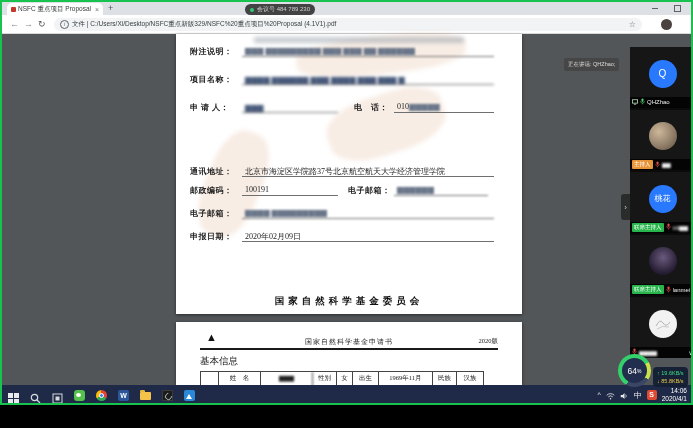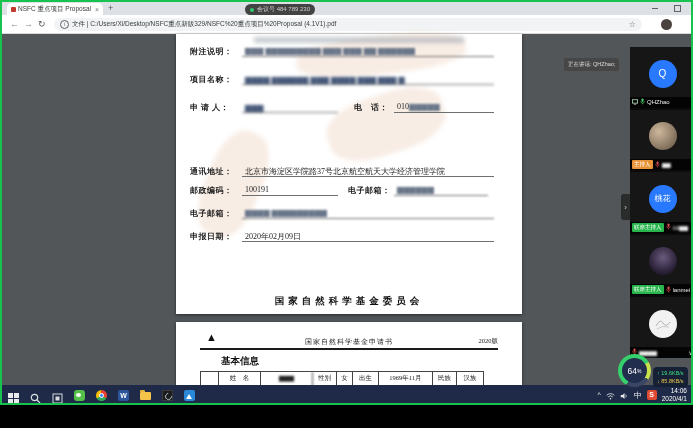--- a/index.html
+++ b/index.html
@@ -46,21 +46,21 @@
         padding-left:3px;box-sizing:border-box;overflow:hidden;}
   .blurred{filter:blur(1.3px);color:#6a7689;}
   .blurdark{filter:blur(1.4px);color:#47597a;font-weight:bold;}
   .p1footer{position:absolute;left:0;top:221px;width:100%;text-align:center;font-size:9.5px;
             font-weight:bold;letter-spacing:4px;color:#111;margin-top:40px;}
   .p2logo{position:absolute;left:30px;top:10px;font-size:11px;color:#111;line-height:11px;}
   .p2title{position:absolute;left:0;top:15px;width:100%;text-align:center;font-size:7px;
            letter-spacing:1px;color:#222;}
   .p2ver{position:absolute;right:24px;top:15px;font-size:6.5px;color:#222;}
   .p2rule{position:absolute;left:24px;right:24px;top:26px;height:2px;background:#1a1a1a;}
-  .p2section{position:absolute;left:24px;top:33px;font-size:9.5px;font-weight:bold;color:#111;margin-left:21px;}
+  .p2section{position:absolute;left:24px;top:33px;font-size:9.5px;font-weight:normal;color:#111;}
   .p2table{position:absolute;left:24px;top:49px;display:flex;border:1px solid #444;border-bottom:none;}
   .p2cell{border-right:1px solid #444;height:18px;font-size:6.5px;color:#222;text-align:center;
           padding-top:2px;box-sizing:border-box;overflow:hidden;}
   .p2cell:last-child{border-right:none;}
   
   .taskbar{position:absolute;left:0;top:383px;width:100%;height:20px;background:#1e2a47;}
   .tbicons{position:absolute;left:6px;top:0;height:20px;display:flex;align-items:center;gap:11px;}
   .tbi{width:11px;height:11px;flex:none;position:relative;}
   .ic-word{background:#2b579a;border-radius:2px;color:#fff;font-size:7px;font-weight:bold;
            text-align:center;line-height:11px;}

